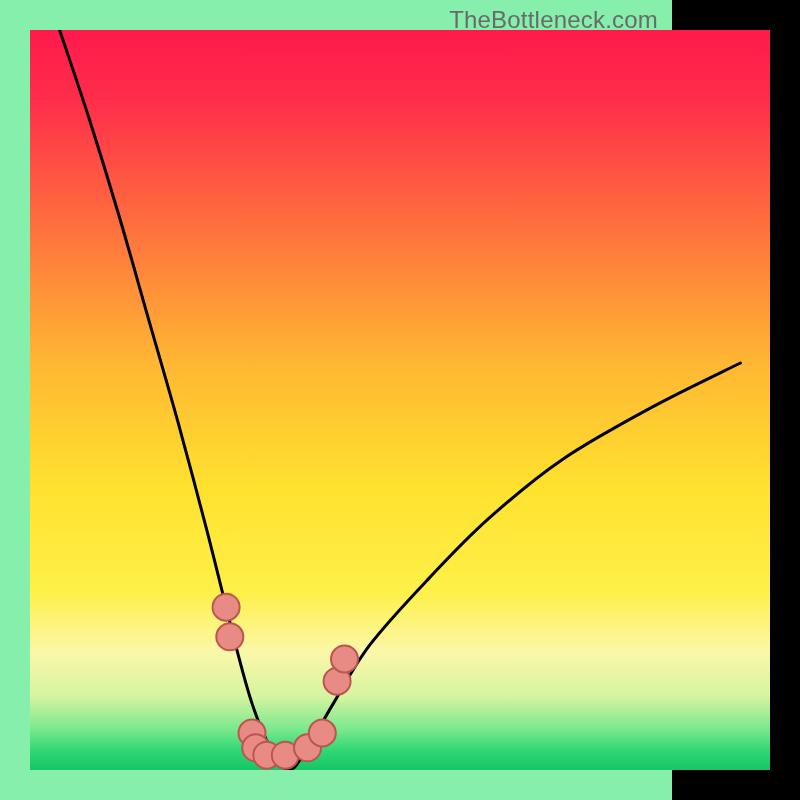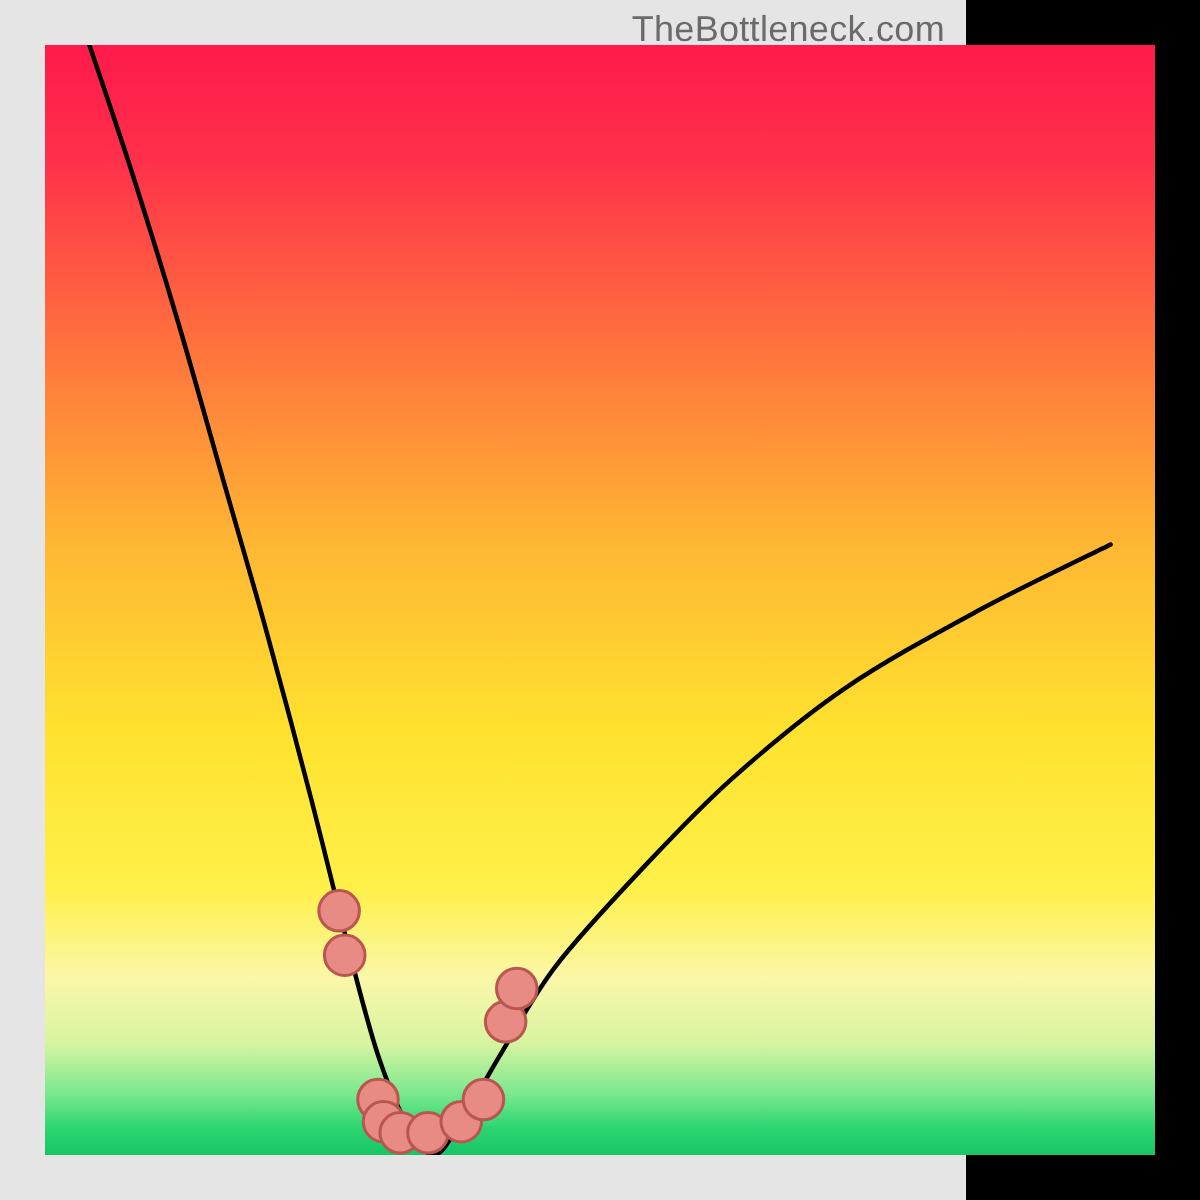--- a/index.html
+++ b/index.html
@@ -10,21 +10,22 @@
     overflow: hidden;
     background: #000;
     font-family: Arial, Helvetica, sans-serif;
   }
   .frame {
     position: absolute;
     left: 0;
     top: 0;
     width: 644px;
     height: 800px;
-    background: #e5e5e5;
+    background: #86efac;
+    padding-left: 28px;
   }
   .plot {
     position: absolute;
     left: 30px;
     top: 30px;
     width: 740px;
     height: 740px;
     overflow: hidden;
   }
   .gradient {

